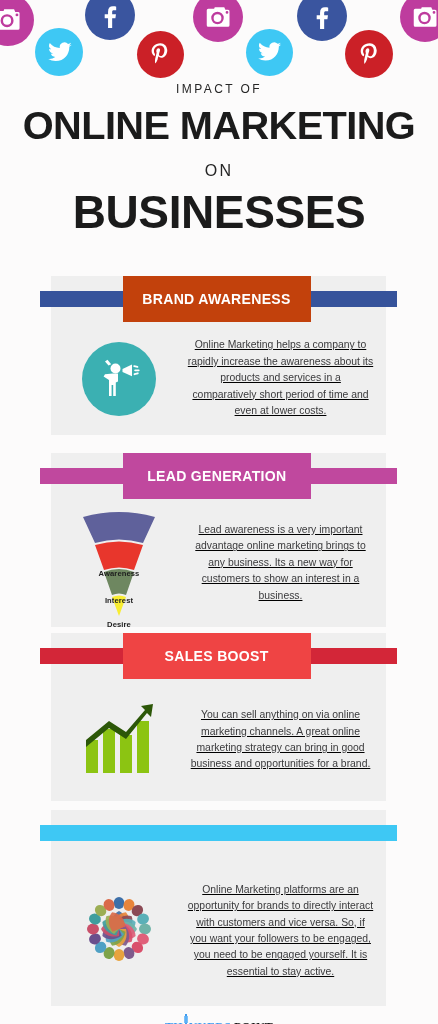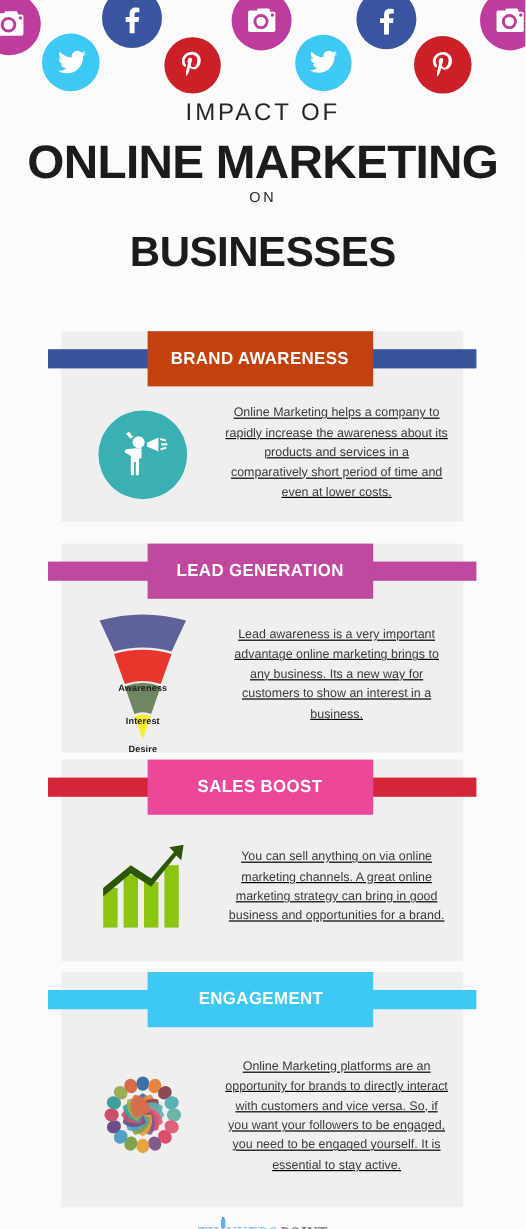--- a/index.html
+++ b/index.html
@@ -25,36 +25,36 @@
     position: absolute;
     border-radius: 50%;
     display: flex; align-items: center; justify-content: center;
     color: #ffffff;
   }
   .social-icon svg { display: block; }
 
   
   #headline { position: absolute; left: 0; top: 82px; width: 438px; text-align: center; }
   .kicker {
-    font-size: 20px; letter-spacing: 2.4px; font-weight: 500;
+    font-size: 12px; letter-spacing: 2.4px; font-weight: 500;
     color: #262626; line-height: 1.2;
   }
   .title-main {
     font-size: 39px; font-weight: 900; letter-spacing: -0.6px;
     color: #1b1b1b; line-height: 1.08; margin-top: 9px;
     font-family: "Liberation Sans", sans-serif;
     transform: scaleX(1.02); transform-origin: center;
   }
   .kicker-on {
-    font-size: 12px; letter-spacing: 2.2px; font-weight: 500;
-    color: #262626; 
+    font-size: 16px; letter-spacing: 2.2px; font-weight: 500;
+    color: #262626; margin-top: 14px;
   }
   .title-sub {
-    font-size: 35px; font-weight: 900; letter-spacing: -0.4px;
-    color: #1b1b1b; line-height: 1.08; margin-top: 21px;
+    font-size: 46px; font-weight: 900; letter-spacing: -0.4px;
+    color: #1b1b1b; line-height: 1.08; margin-top: 8px;
   }
 
   
   .section {
     position: absolute; left: 51px; width: 335px;
     background: #efefef;
   }
   .band-wrap {
     position: absolute; left: -11px; top: 0; width: 357px; height: 46px;
   }
@@ -223,21 +223,21 @@
     <div class="funnel-label" style="top:70px">Desire</div>
     <div class="funnel-label" style="top:90px">Action</div>
   </div>
       </div>
       <div class="text-col">Lead awareness is a very important advantage online marketing brings to any business. Its a new way for customers to show an interest in a business.</div>
     </div>
       </div>
       <div class="section" style="top: 633px; height: 168px;">
     <div class="band-wrap">
       <div class="band-rail" style="background:#D32638"></div>
-      <div class="band-block" style="background:#ec4899">
+      <div class="band-block" style="background:#ef4444">
         <span class="band-label">SALES BOOST</span>
       </div>
     </div>
     <div class="section-body" style="height:122px">
       <div class="art-col">
         <div>
     <svg width="76" height="74" viewBox="0 0 76 74">
       <rect x="5" y="39" width="12" height="33" fill="#8CC412"></rect>
       <rect x="22" y="28" width="12" height="44" fill="#8CC412"></rect>
       <rect x="39" y="34" width="12" height="38" fill="#8CC412"></rect>
@@ -245,23 +245,20 @@
       <path d="M5 39 L28 20 L45 31 L64 9 L60 5 L72 3 L70 16 L66 12 L45 38 L28 27 L5 46 Z" fill="#2C5708"></path>
     </svg>
   </div>
       </div>
       <div class="text-col">You can sell anything on via online marketing channels. A great online marketing strategy can bring in good business and opportunities for a brand.</div>
     </div>
       </div>
       <div class="section" style="top: 810px; height: 196px;">
     <div class="band-wrap">
       <div class="band-rail" style="background:#3EC8F4"></div>
-      <div class="band-block" style="background:#3EC8F4">
-        <span class="band-label">ENGAGEMENT</span>
-      </div>
     </div>
     <div class="section-body" style="height:150px">
       <div class="art-col">
         <div>
     <svg width="88" height="88" viewBox="0 0 88 88">
                 <g transform="rotate(0 44 44)">
       <ellipse cx="44" cy="18" rx="5.4" ry="6" fill="#3D6FA8"></ellipse>
       <path d="M44 26 C 38 29 35 36 37 44 L51 44 C 53 36 50 29 44 26 Z" fill="#3D6FA8" opacity="0.92"></path>
     </g>
                 <g transform="rotate(22.5 44 44)">

